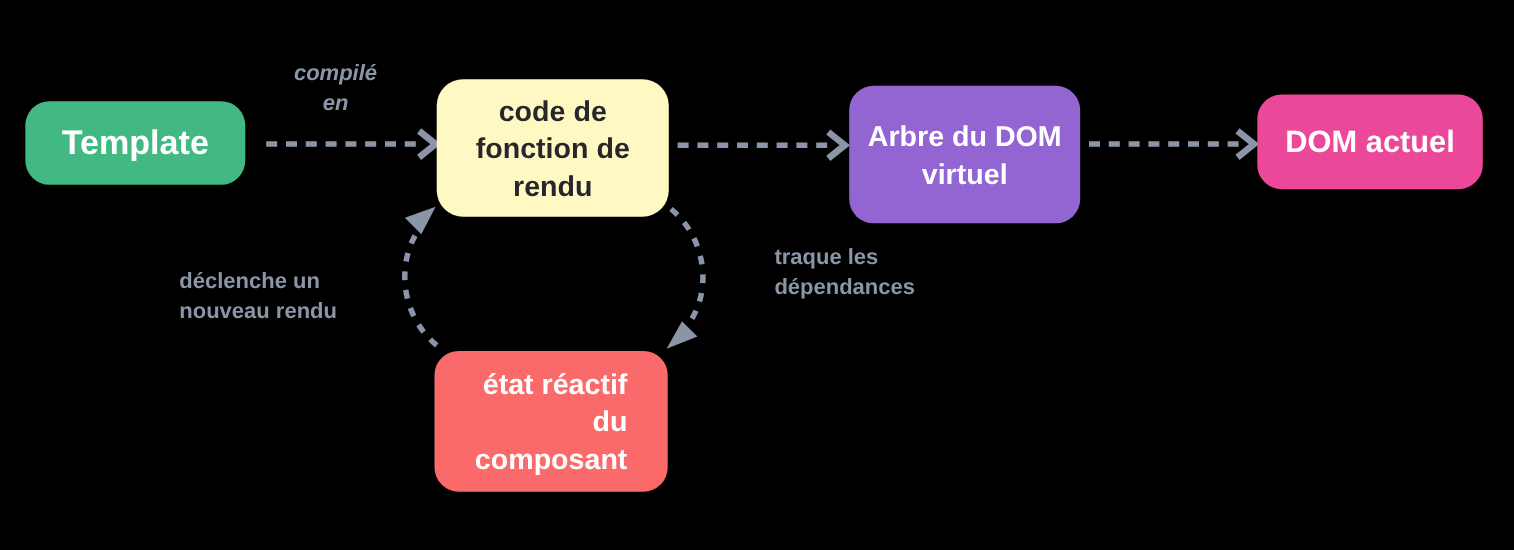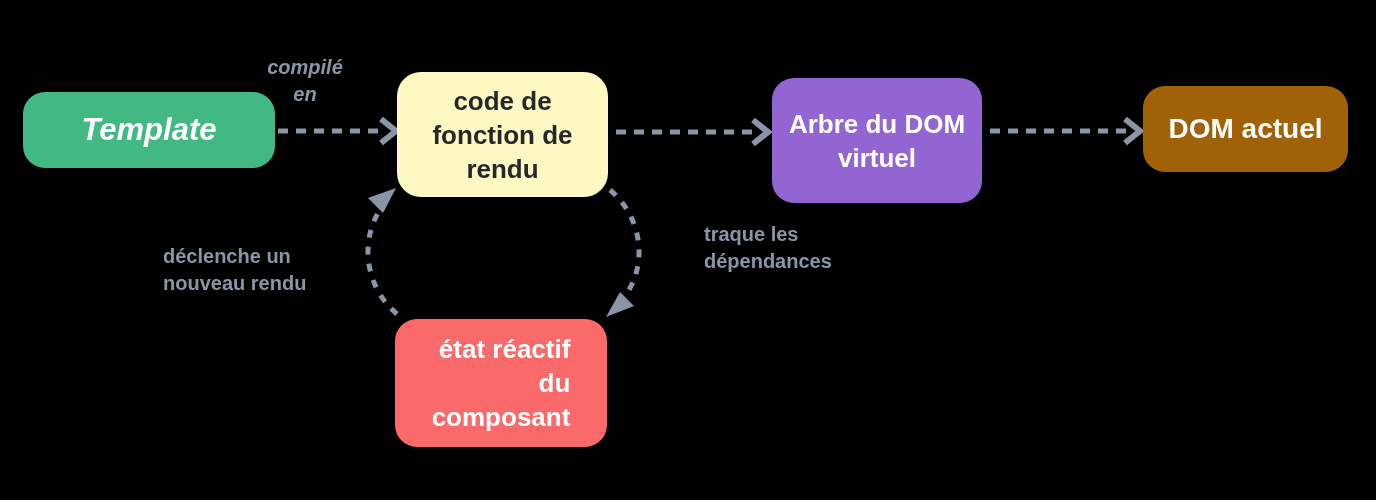--- a/index.html
+++ b/index.html
@@ -16,21 +16,21 @@
   }
   .stage{position:absolute;inset:0;}
   .node{
     position:absolute;
     display:flex;align-items:center;justify-content:center;
     text-align:center;
     font-weight:700;
     white-space:pre-line;
     border-radius:22px;
   }
-  .node-template{left:23px;top:92px;width:252px;height:76px;font-size:31px;font-style:italic;}
+  .node-template{left:23px;top:92px;width:200px;height:76px;font-size:31px;}
   .node-render-fn{left:397px;top:72px;width:211px;height:125px;font-size:26px;line-height:34px;}
   .node-vdom{left:772px;top:78px;width:210px;height:125px;font-size:26px;line-height:34px;}
   .node-dom{left:1143px;top:86px;width:205px;height:86px;font-size:28px;}
   .node-state{left:395px;top:319px;width:212px;height:128px;font-size:26px;line-height:34px;text-align:right;}
   .edge-label{
     position:absolute;
     color:var(--label);
     font-weight:700;
     font-size:20px;line-height:27px;
     white-space:pre-line;
@@ -78,21 +78,21 @@
 
   <div class="node node-template" style="background: rgb(66, 184, 131); color: rgb(255, 255, 255);">Template</div>
 
   <div class="node node-render-fn" style="background: #fef9c3; color: rgb(39, 39, 43); border-radius: 24px;">code de
 fonction de
 rendu</div>
 
   <div class="node node-vdom" style="background: rgb(146, 101, 210); color: rgb(255, 255, 255);">Arbre du DOM
 virtuel</div>
 
-  <div class="node node-dom" style="background: #a16207; color: rgb(255, 255, 255);">DOM actuel</div>
+  <div class="node node-dom" style="background: #ec4899; color: rgb(255, 255, 255);">DOM actuel</div>
 
   <div class="node node-state" style="background: rgb(250, 106, 106); color: rgb(255, 255, 255);">état réactif
 du
 composant</div>
 
   <div class="edge-label lbl-compile">compilé
 en</div>
 
 
 

